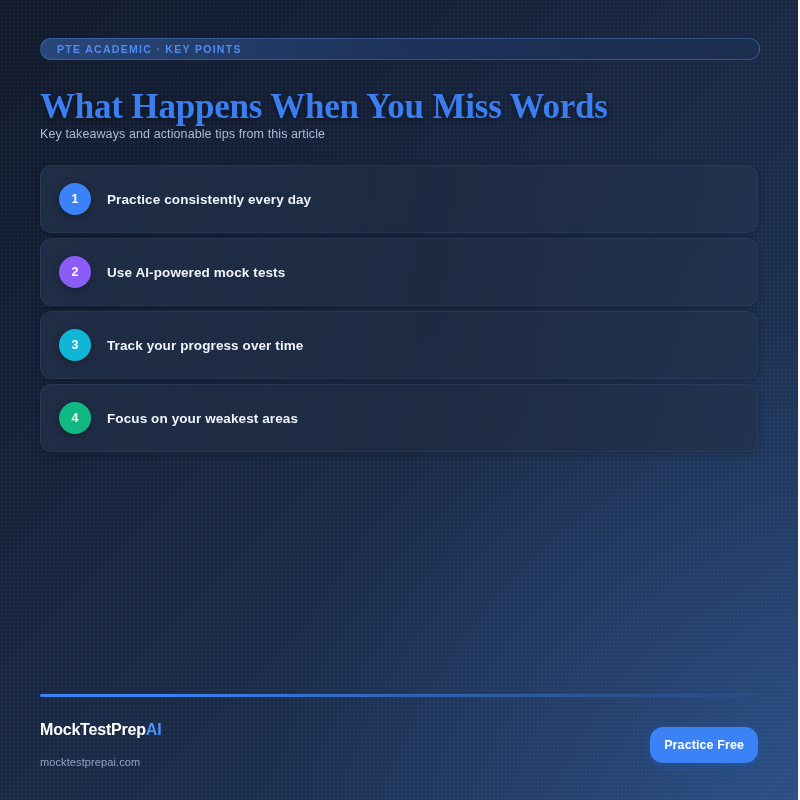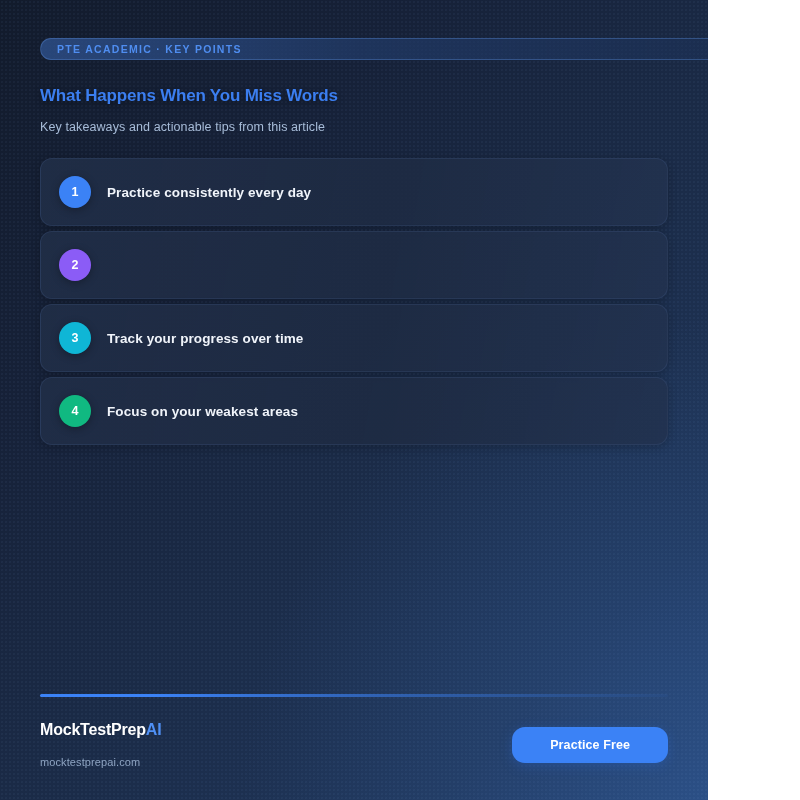--- a/index.html
+++ b/index.html
@@ -5,21 +5,21 @@
   * { margin:0; padding:0; box-sizing:border-box; }
 
   html, body {
     width:800px; height:800px;
     font-family:"Liberation Sans", sans-serif;
     overflow:hidden;
   }
 
   #poster {
     position:relative;
-    width:708px; height:800px;
+    width:798px; height:800px;
     background:
       radial-gradient(120% 110% at 100% 100%, rgba(52,97,160,0.45) 0%, rgba(52,97,160,0.0) 55%),
       linear-gradient(135deg, #121b2c 0%, #162138 28%, #1b2c49 58%, #1f3559 82%, #244170 100%);
     overflow:hidden;
   }
 
   
   #poster::after {
     content:"";
     position:absolute; inset:0;
@@ -59,30 +59,30 @@
   
   .title-1 {
     font-size:27px;
     font-weight:bold;
     color:#ffffff;
     letter-spacing:-0.2px;
     line-height:1.18;
     text-shadow:0 2px 6px rgba(0,0,0,0.45);
   }
   .title-2 {
-    font-size:17px;
+    font-size:35px;
     font-weight:bold;
     color:#3b7ef0;
     letter-spacing:-0.2px;
     line-height:1.18;
     margin-top:3px;
     text-shadow:0 2px 6px rgba(0,0,0,0.4);
+    font-family:Liberation Serif, serif;
   }
   .subtitle {
-    margin-top:14px;
     font-size:12.5px;
     color:#a7bcd8;
     letter-spacing:0.1px;
   }
 
   
   .cards {
     margin-top:24px;
     display:flex;
     flex-direction:column;
@@ -151,21 +151,21 @@
     color:#8ea4c2;
     letter-spacing:0.1px;
   }
   .cta {
     background:#3b82f6;
     color:#ffffff;
     font-size:12.5px;
     font-weight:bold;
     border:none;
     border-radius:13px;
-    padding:11px 38px;
+    padding:11px 14px;
     cursor:pointer;
     letter-spacing:0.1px;
     box-shadow:0 3px 12px rgba(40,95,190,0.4);
   }
 </style>
 </head>
 <body>
 
 <div id="poster">
   <div class="inner">
@@ -177,20 +177,21 @@
     <h1 class="title-2">What Happens When You Miss Words</h1>
     <p class="subtitle">Key takeaways and actionable tips from this article</p>
 
     <div class="cards" id="cards-container">
         <div class="card">
           <div class="num" style="background: rgb(59, 130, 246);">1</div>
           <div class="card-text">Practice consistently every day</div>
         </div>
         <div class="card">
           <div class="num" style="background: rgb(139, 92, 246);">2</div>
+          <div class="card-text">Use AI-powered mock tests</div>
         </div>
         <div class="card">
           <div class="num" style="background: rgb(15, 182, 214);">3</div>
           <div class="card-text">Track your progress over time</div>
         </div>
         <div class="card">
           <div class="num" style="background: rgb(16, 185, 129);">4</div>
           <div class="card-text">Focus on your weakest areas</div>
         </div>
       </div>

